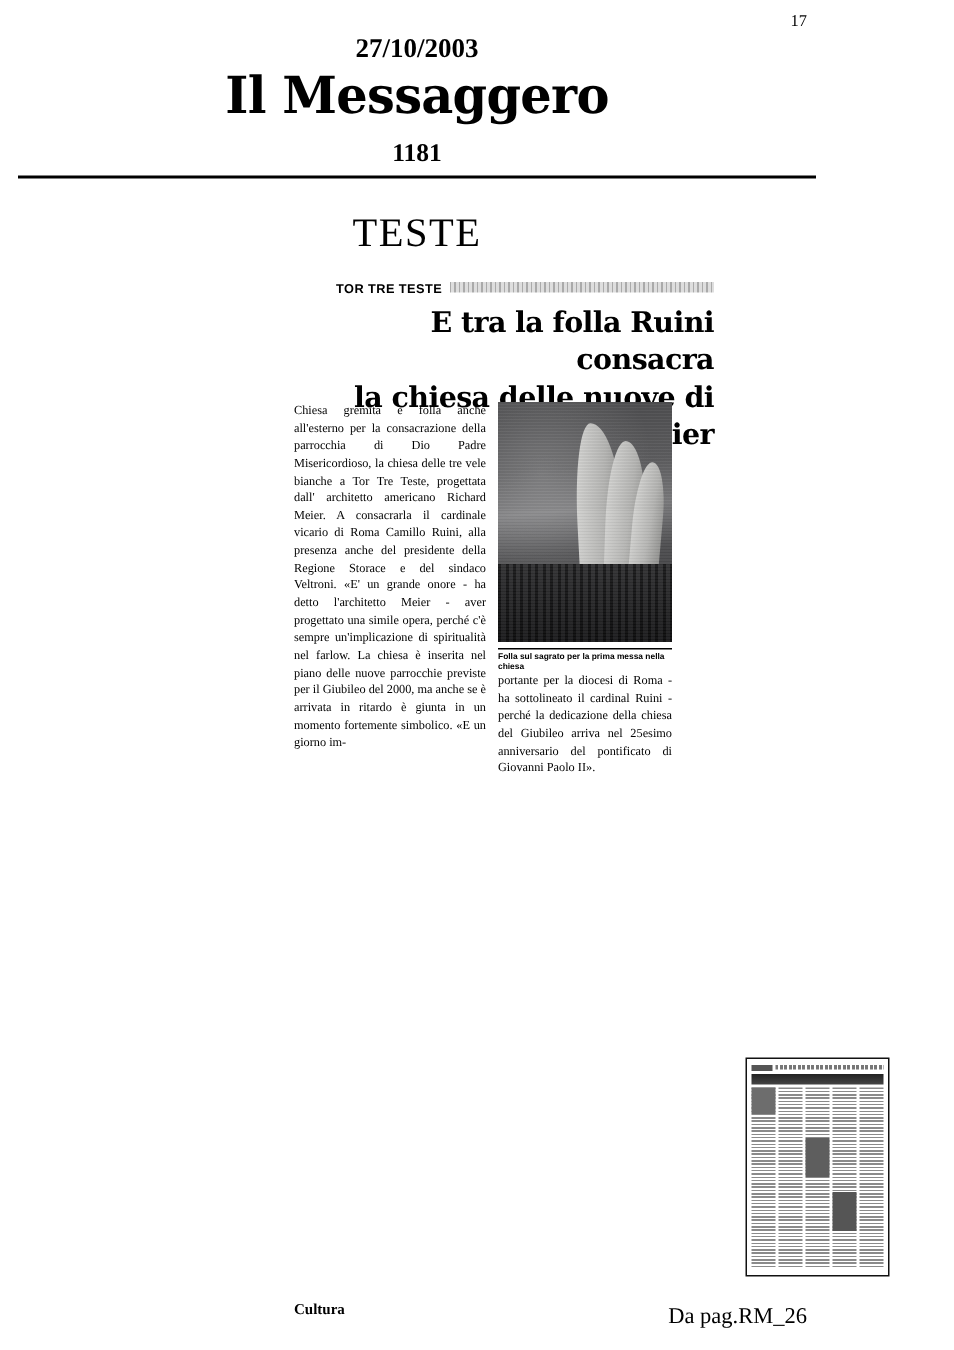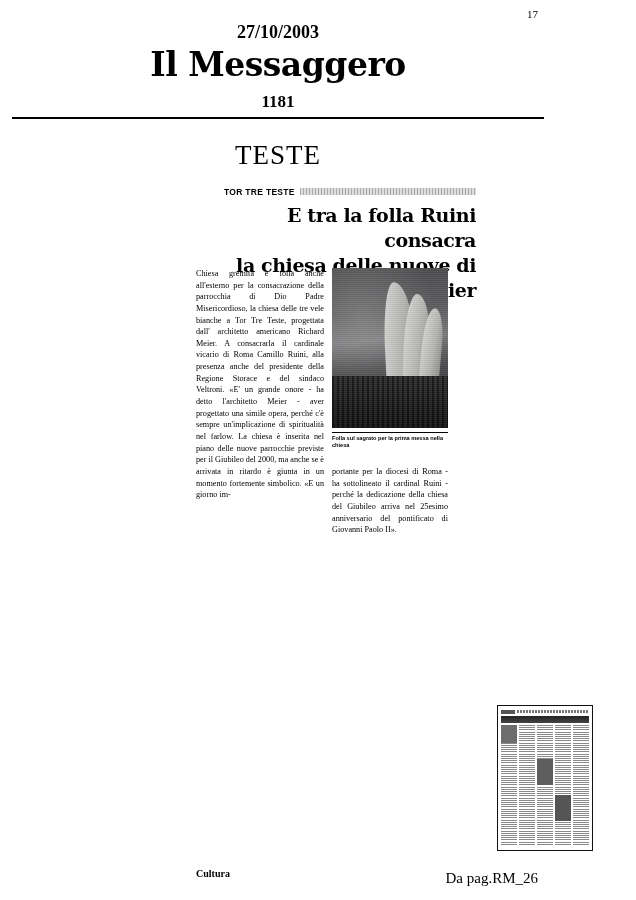--- a/index.html
+++ b/index.html
@@ -197,21 +197,20 @@
   .col-right {
     position: absolute;
     left: 136px;
     top: 180px;
     width: 116px;
     font-size: 8.2px;
     line-height: 1.42;
     text-align: justify;
     font-family: "Liberation Serif", serif;
     hyphens: auto;
-    margin-top: 18px;
   }
 
   
   .thumb {
     position: absolute;
     left: 497px;
     top: 705px;
     width: 96px;
     height: 146px;
     border: 1px solid #111;

